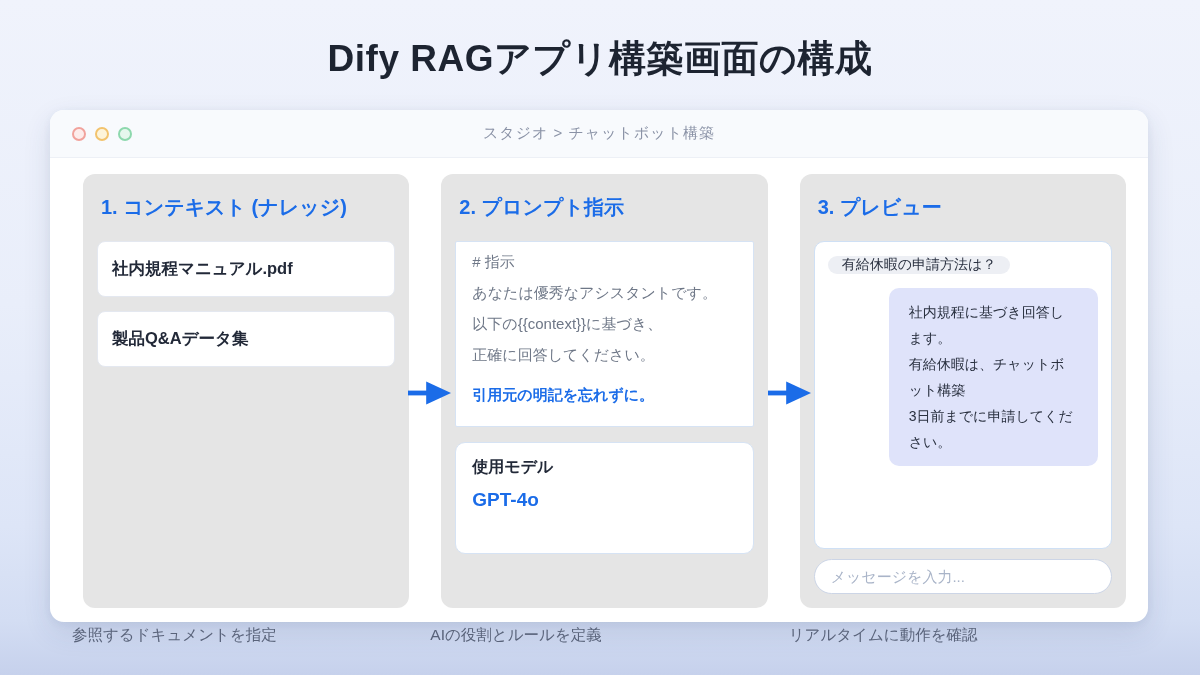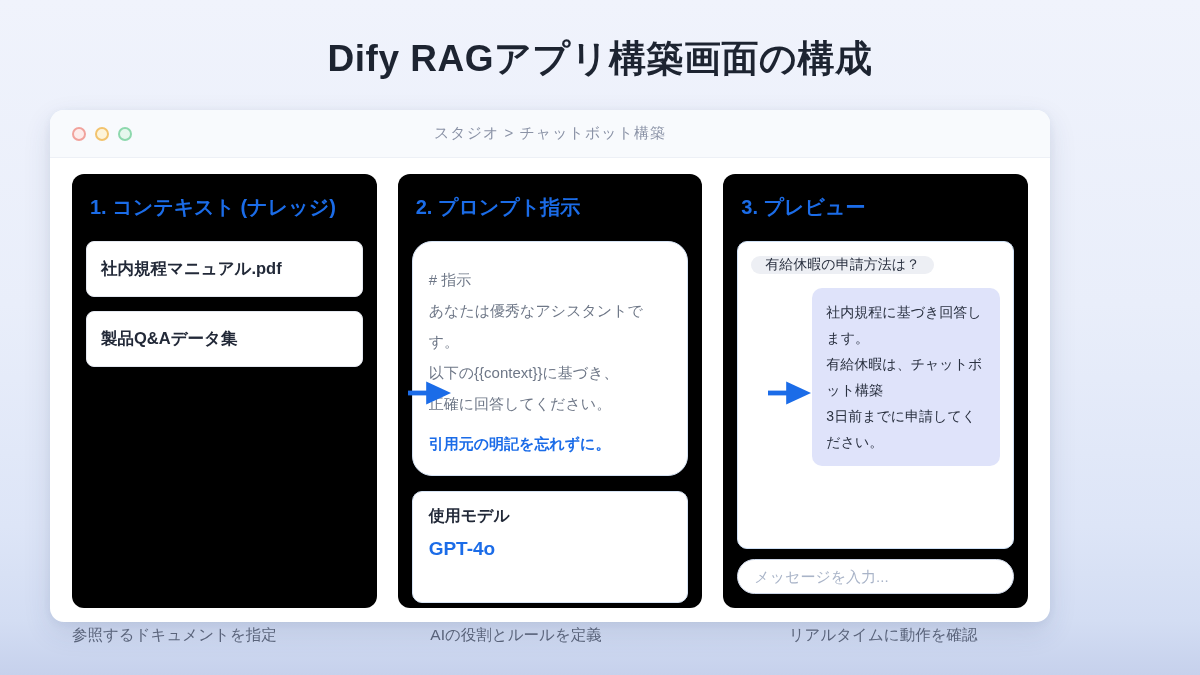--- a/index.html
+++ b/index.html
@@ -7,77 +7,77 @@
   body {
     font-family:"Liberation Sans","DejaVu Sans",sans-serif;
     background:linear-gradient(180deg,#f0f3fc 0%,#e9eefa 45%,#dde5f7 78%,#d3ddf3 92%,#c6d1ec 100%);
     position:relative;
   }
   .page-title {
     text-align:center; margin-top:34px;
     font-size:37px; font-weight:800; color:#1d2431; letter-spacing:0.5px;
   }
   .window {
-    position:absolute; left:50px; top:110px; width:1000px; height:512px;
+    position:absolute; left:50px; top:110px; width:1098px; height:512px;
     background:#ffffff; border-radius:14px;
     box-shadow:0 10px 28px rgba(40,60,110,0.12), 0 2px 8px rgba(40,60,110,0.06);
   }
   .window-header {
     height:48px; background:#f8fafd; border-bottom:1px solid #edf0f6;
     border-radius:14px 14px 0 0; display:flex; align-items:center;
     padding:0 22px; position:relative;
   }
   .dots { display:flex; align-items:center; z-index:2; }
   .dot { width:14px; height:14px; border-radius:50%; border:2px solid; margin-right:9px; cursor:pointer; }
   .dot.red    { border-color:#f1a29c; background:#fdeceb; }
   .dot.yellow { border-color:#f2c36d; background:#fdf4da; }
   .dot.green  { border-color:#8dd8ad; background:#e5f7ed; }
   .breadcrumb {
     position:absolute; left:0; right:0; text-align:center;
     font-size:15px; color:#8a92a6; letter-spacing:1px;
   }
   .window-body { position:relative; height:464px; padding:16px 22px 14px; display:flex; gap:21px; }
   .panel {
-    flex:1; background:#000000; border-radius:12px; padding:14px;
-    display:flex; flex-direction:column;
+    flex:1; background:#e5e5e5; border-radius:12px; padding:14px;
+    display:flex; flex-direction:column;margin-left:11px;
   }
   .panel-title { color:#1b6ce8; font-weight:bold; font-size:20px; margin:6px 2px 20px 4px; }
   .doc-card {
     background:#ffffff; border:1px solid #e4e8f0; border-radius:8px;
     padding:16px 14px; font-size:16.5px; font-weight:bold; color:#222938;
     margin-bottom:14px; cursor:pointer;
   }
   .add-btn {
     background:#e4eafc; border:2px dashed #5d88e0; border-radius:8px;
     color:#1b6ce8; font-weight:bold; font-size:15px; text-align:center;
     padding:11px 0; cursor:pointer;
   }
   .prompt-box {
-    background:#ffffff; border:1px solid #d6e3f4; border-radius:20px;
-    padding:22px 16px 16px;
+    background:#ffffff; border:1px solid #d6e3f4; border-radius:2px;
+    padding:4px 16px 16px;
   }
   .p-line { color:#6e7787; font-size:15px; line-height:31px; }
   .p-highlight { color:#1b6ce8; font-weight:bold; font-size:15px; line-height:31px; margin-top:9px; }
   .model-box {
     margin-top:15px; background:#ffffff; border:1px solid #d6e3f4; border-radius:10px;
     padding:14px 16px 42px; cursor:pointer;
   }
   .model-label { font-size:16px; font-weight:bold; color:#222938; margin-bottom:11px; }
   .model-value { font-size:19px; font-weight:bold; color:#1b6ce8; }
   .chat-card {
     background:#ffffff; border:1px solid #cfe0f5; border-radius:10px;
     height:320px; padding:13px; overflow:hidden;
   }
   .user-bubble {
     display:inline-block; background:#edeff4; border-radius:10px;
     padding:0 14px; font-size:14px; color:#2a3140;
   }
   .bot-bubble {
     margin-left:61px; margin-top:14px; background:#dfe3fa; border-radius:10px;
-    padding:11px 14px; font-size:14px; color:#2a3140;
+    padding:11px 20px; font-size:14px; color:#2a3140;
   }
   .bot-line { line-height:26px; }
   .citation { color:#1b6ce8; font-weight:bold; line-height:26px; margin-top:4px; cursor:pointer; }
   .chat-input {
     margin-top:10px; width:100%; height:36px; border:1.5px solid #ccd5e6;
     border-radius:18px; background:#ffffff; padding:0 16px; font-size:15px;
     color:#6e7787; outline:none;
     font-family:"Liberation Sans","DejaVu Sans",sans-serif;
   }
   .chat-input::placeholder { color:#a9b4c8; }

